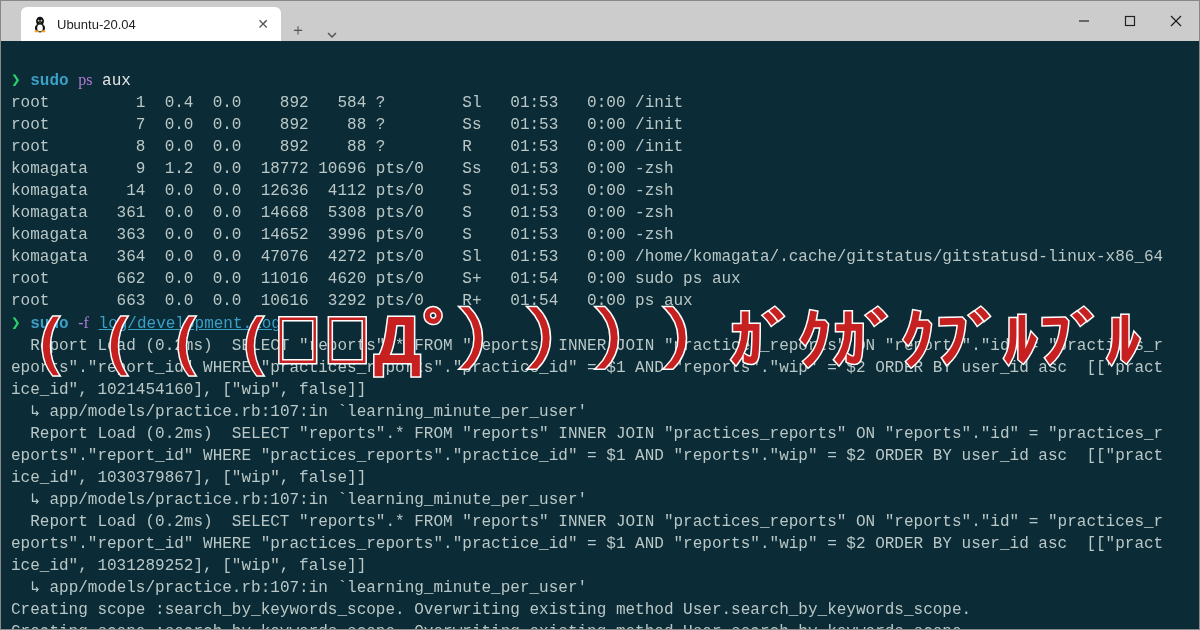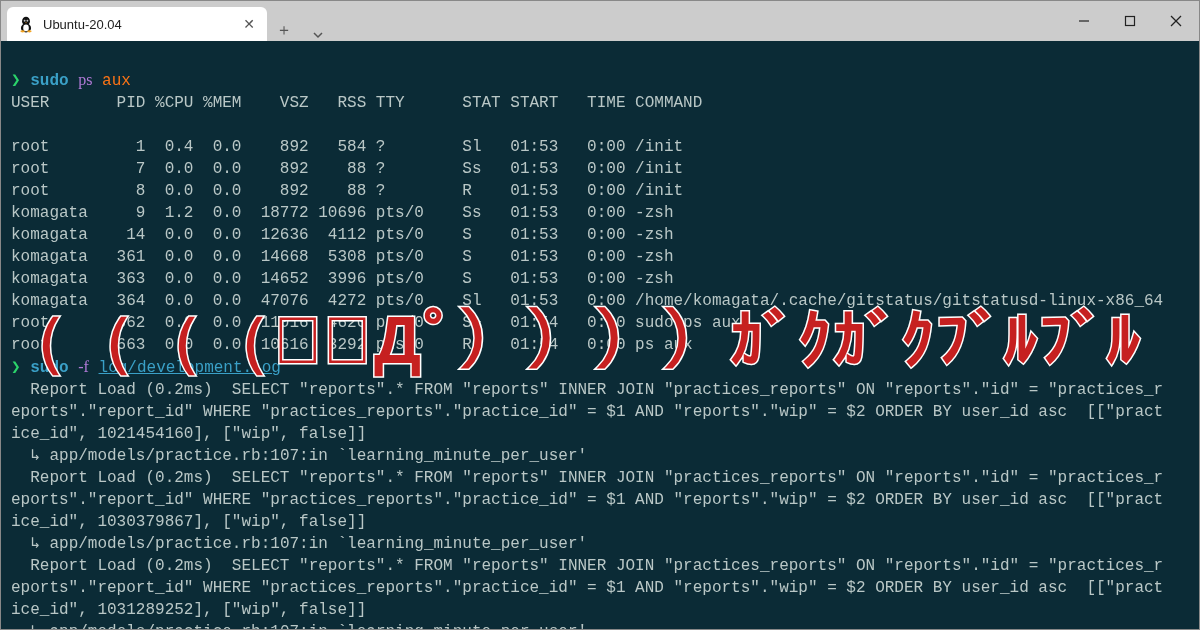--- a/index.html
+++ b/index.html
@@ -1,33 +1,33 @@
 <!DOCTYPE html>
 <html><head>
 <meta charset="utf-8">
 <style>
   * { margin: 0; padding: 0; box-sizing: border-box; }
   html, body { width: 1200px; height: 630px; overflow: hidden; font-family: "Segoe UI", sans-serif; background: #cccccc; }
   .window { width: 1200px; height: 630px; display: flex; flex-direction: column; border: 1px solid #888; }
   .titlebar { height: 40px; background: #cccccc; display: flex; align-items: stretch; }
-  .tab-strip { display: flex; align-items: flex-end; padding-left: 6px; flex: 1; }
+  .tab-strip { display: flex; align-items: flex-end; padding-left: 6px; flex: 1; margin-left: 14px; }
   .tab { background: #ffffff; border-top-left-radius: 6px; border-top-right-radius: 6px; height: 34px; min-width: 260px; display: flex; align-items: center; padding: 0 10px; gap: 8px; margin-top: 6px; }
   .tab .tux { width: 18px; height: 18px; display: inline-flex; align-items: center; justify-content: center; }
   .tab .tux svg { width: 18px; height: 18px; }
   .tab .title { font-size: 13px; color: #222; flex: 1; white-space: nowrap; overflow: hidden; text-overflow: ellipsis; }
   .tab .close { color: #555; font-size: 14px; width: 16px; text-align: center; }
   .newtab, .dropdown { width: 34px; display: flex; align-items: center; justify-content: center; color: #555; font-size: 16px; }
   .winbuttons { display: flex; }
   .winbtn { width: 46px; display: flex; align-items: center; justify-content: center; color: #222; }
   .winbtn svg { width: 12px; height: 12px; }
   .terminal { flex: 1; background: #0b2b36; color: #b9c7c6; font-family: Consolas, "Courier New", monospace; font-size: 16px; line-height: 22px; padding: 6px 10px 0 10px; position: relative; overflow: hidden; white-space: pre; }
   .prompt-sym { color: #2bd46b; }
   .cmd-main { color: #3aa0c7; font-weight: bold; }
   .cmd-arg { color: #b07ad6; font-family: Liberation Serif, serif; }
-  .cmd-rest { color: #f97316; }
+  .cmd-rest { color: #e5e5e5; }
   .cmd-path { color: #3aa0c7; text-decoration: underline; margin-top: 40px; }
   .ps-header, .ps-row, .log-line { display: block; }
   .overlay { position: absolute; left: 0; right: 0; top: 288px; text-align: left; pointer-events: none; font-family: "MS PGothic","Yu Gothic","Meiryo",sans-serif; font-weight: 900; font-size: 66px; letter-spacing: 2px; color: #c62020; -webkit-text-stroke: 3px #ffffff; paint-order: stroke fill; white-space: nowrap; }
 </style>
 </head>
 <body>
 
 <div class="window">
   <div class="titlebar">
     <div class="tab-strip">
@@ -71,21 +71,20 @@
           <svg viewBox="0 0 12 12">
             <line x1="1" y1="1" x2="11" y2="11" stroke="#222" stroke-width="1.2"></line>
             <line x1="11" y1="1" x2="1" y2="11" stroke="#222" stroke-width="1.2"></line>
           </svg>
         </div>
     </div>
   </div>
 
   <div class="terminal">
 <span><span class="prompt-sym">❯</span> <span class="cmd-main">sudo</span> <span class="cmd-arg">ps</span><span class="cmd-rest"> aux</span></span>
-<span class="ps-header">USER       PID %CPU %MEM    VSZ   RSS TTY      STAT START   TIME COMMAND</span>
 <span id="ps-rows">root         1  0.4  0.0    892   584 ?        Sl   01:53   0:00 /init
 root         7  0.0  0.0    892    88 ?        Ss   01:53   0:00 /init
 root         8  0.0  0.0    892    88 ?        R    01:53   0:00 /init
 komagata     9  1.2  0.0  18772 10696 pts/0    Ss   01:53   0:00 -zsh
 komagata    14  0.0  0.0  12636  4112 pts/0    S    01:53   0:00 -zsh
 komagata   361  0.0  0.0  14668  5308 pts/0    S    01:53   0:00 -zsh
 komagata   363  0.0  0.0  14652  3996 pts/0    S    01:53   0:00 -zsh
 komagata   364  0.0  0.0  47076  4272 pts/0    Sl   01:53   0:00 /home/komagata/.cache/gitstatus/gitstatusd-linux-x86_64
 root       662  0.0  0.0  11016  4620 pts/0    S+   01:54   0:00 sudo ps aux
 root       663  0.0  0.0  10616  3292 pts/0    R+   01:54   0:00 ps aux</span>

